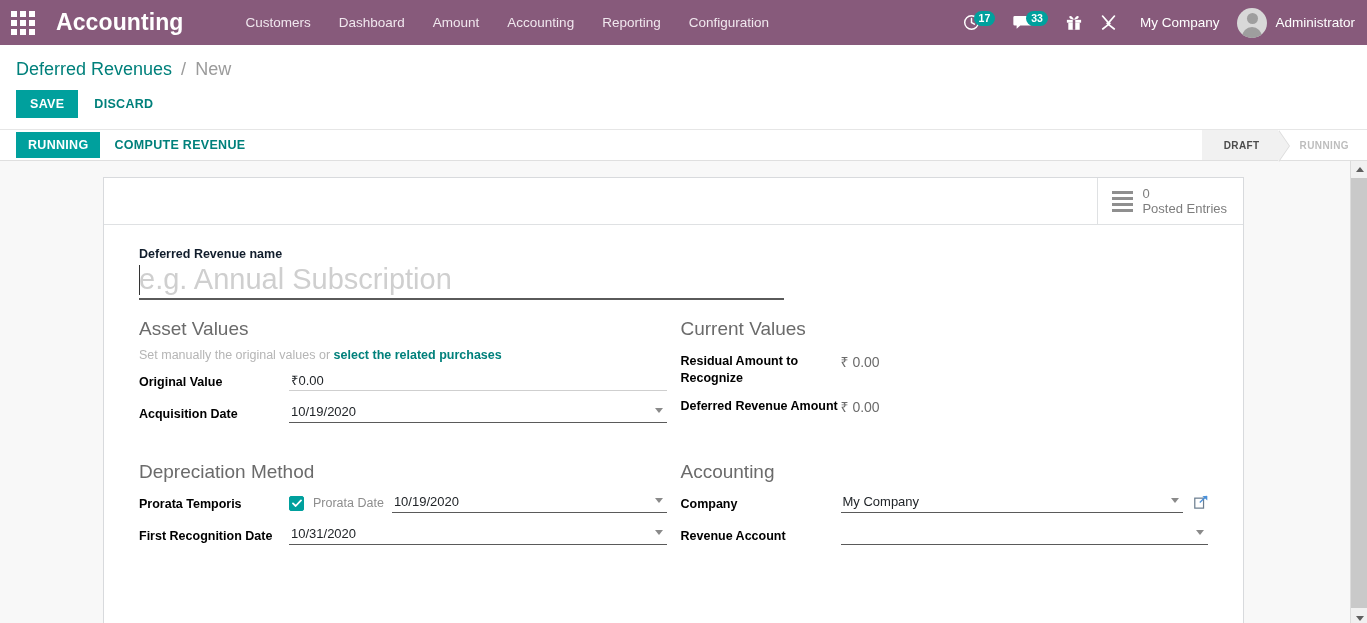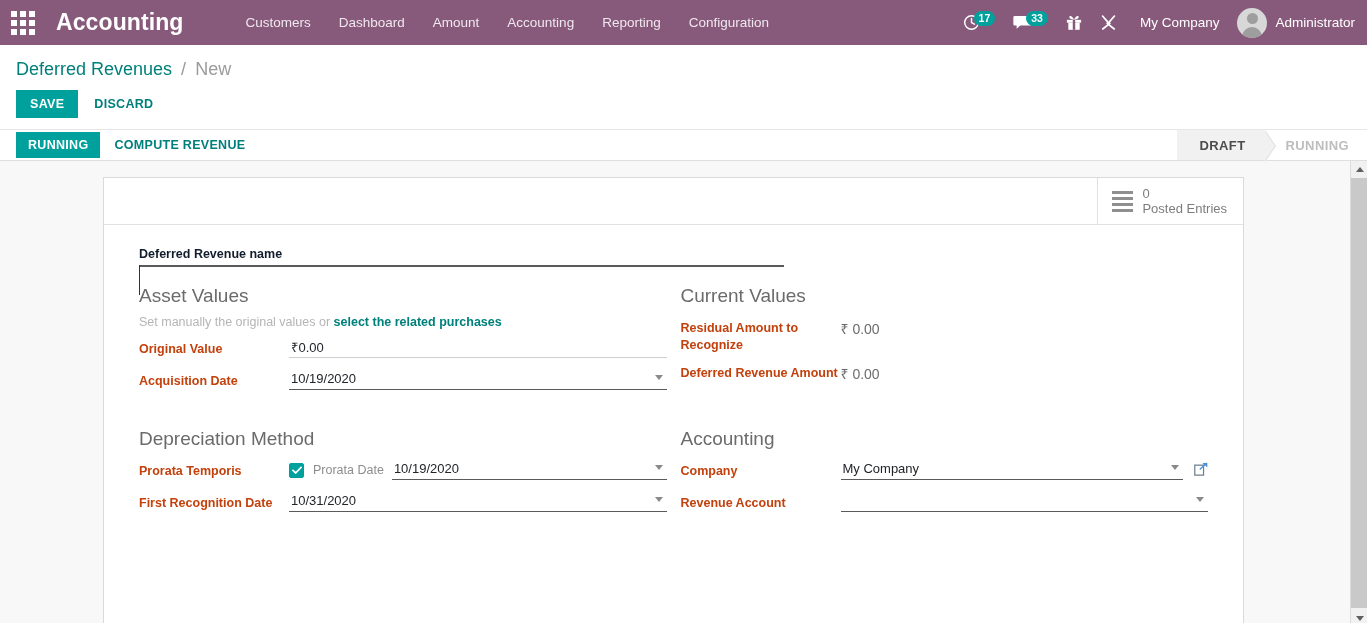--- a/index.html
+++ b/index.html
@@ -141,21 +141,21 @@
     padding: 6px 12px; border: none; cursor: pointer; line-height: 14px;
   }
   .btn-compute {
     background: transparent; color: #00807b;
     font-size: 12.5px; font-weight: bold; letter-spacing: 0.3px;
     padding: 6px 14px; border: none; cursor: pointer;
   }
   .sb-right { margin-left: auto; display: flex; align-items: stretch; }
   .stage {
     display: flex; align-items: center;
-    font-size: 13px; font-weight: bold; letter-spacing: 0.4px;
+    font-size: 10px; font-weight: bold; letter-spacing: 0.4px;
     padding: 0 18px 0 22px;
     position: relative;
     cursor: pointer;
   }
   .stage.active { background: #f1f1f1; color: #4c4c4c; }
   .stage.inactive { color: #bdbdbd; }
   .stage.active::after {
     content:""; position: absolute; right: -11px; top: 0;
     width: 0; height: 0;
     border-top: 16px solid transparent;
@@ -250,21 +250,21 @@
     font-size: 19px; color: #6b6b6b; font-weight: normal;
     margin: 0 0 6px 0; padding-bottom: 2px;
   }
   .group-sub {
     font-size: 12.5px; color: #b5b5b5; margin-bottom: 7px;
   }
   .group-sub a { color: #00807b; font-weight: bold; text-decoration: none; cursor: pointer; }
 
   .field-row { display: flex; align-items: flex-start; margin-bottom: 6px; min-height: 26px; }
   .f-label {
-    font-size: 12.5px; font-weight: bold; color: #c2410c;
+    font-size: 12.5px; font-weight: bold; color: #000000;
     width: 150px; flex: none; padding-top: 5px; line-height: 17px;
   }
   .f-label.wide { width: 160px; }
   .f-value { flex: 1; display: flex; align-items: flex-start; }
 
   .inp {
     border: none; border-bottom: 1px solid #5a5a5a;
     outline: none; background: transparent;
     font-size: 13px; color: #212529;
     padding: 3px 2px 3px 2px;
@@ -444,20 +444,21 @@
           </span>
         </div>
       </div>
 
       <div class="sheet-body">
 
         <div class="title-field">
           <label class="title-label">Deferred Revenue name</label>
           <div class="title-input-wrap">
             <span class="caret"></span>
+            <input class="title-input" type="text" placeholder="e.g. Annual Subscription" style="">
           </div>
         </div>
 
         <div class="cols">
 
           <div class="col">
             <h2 class="group-title">Asset Values</h2>
             <div class="group-sub">
               <span>Set manually the original values or </span><a>select the related purchases</a>
             </div>

